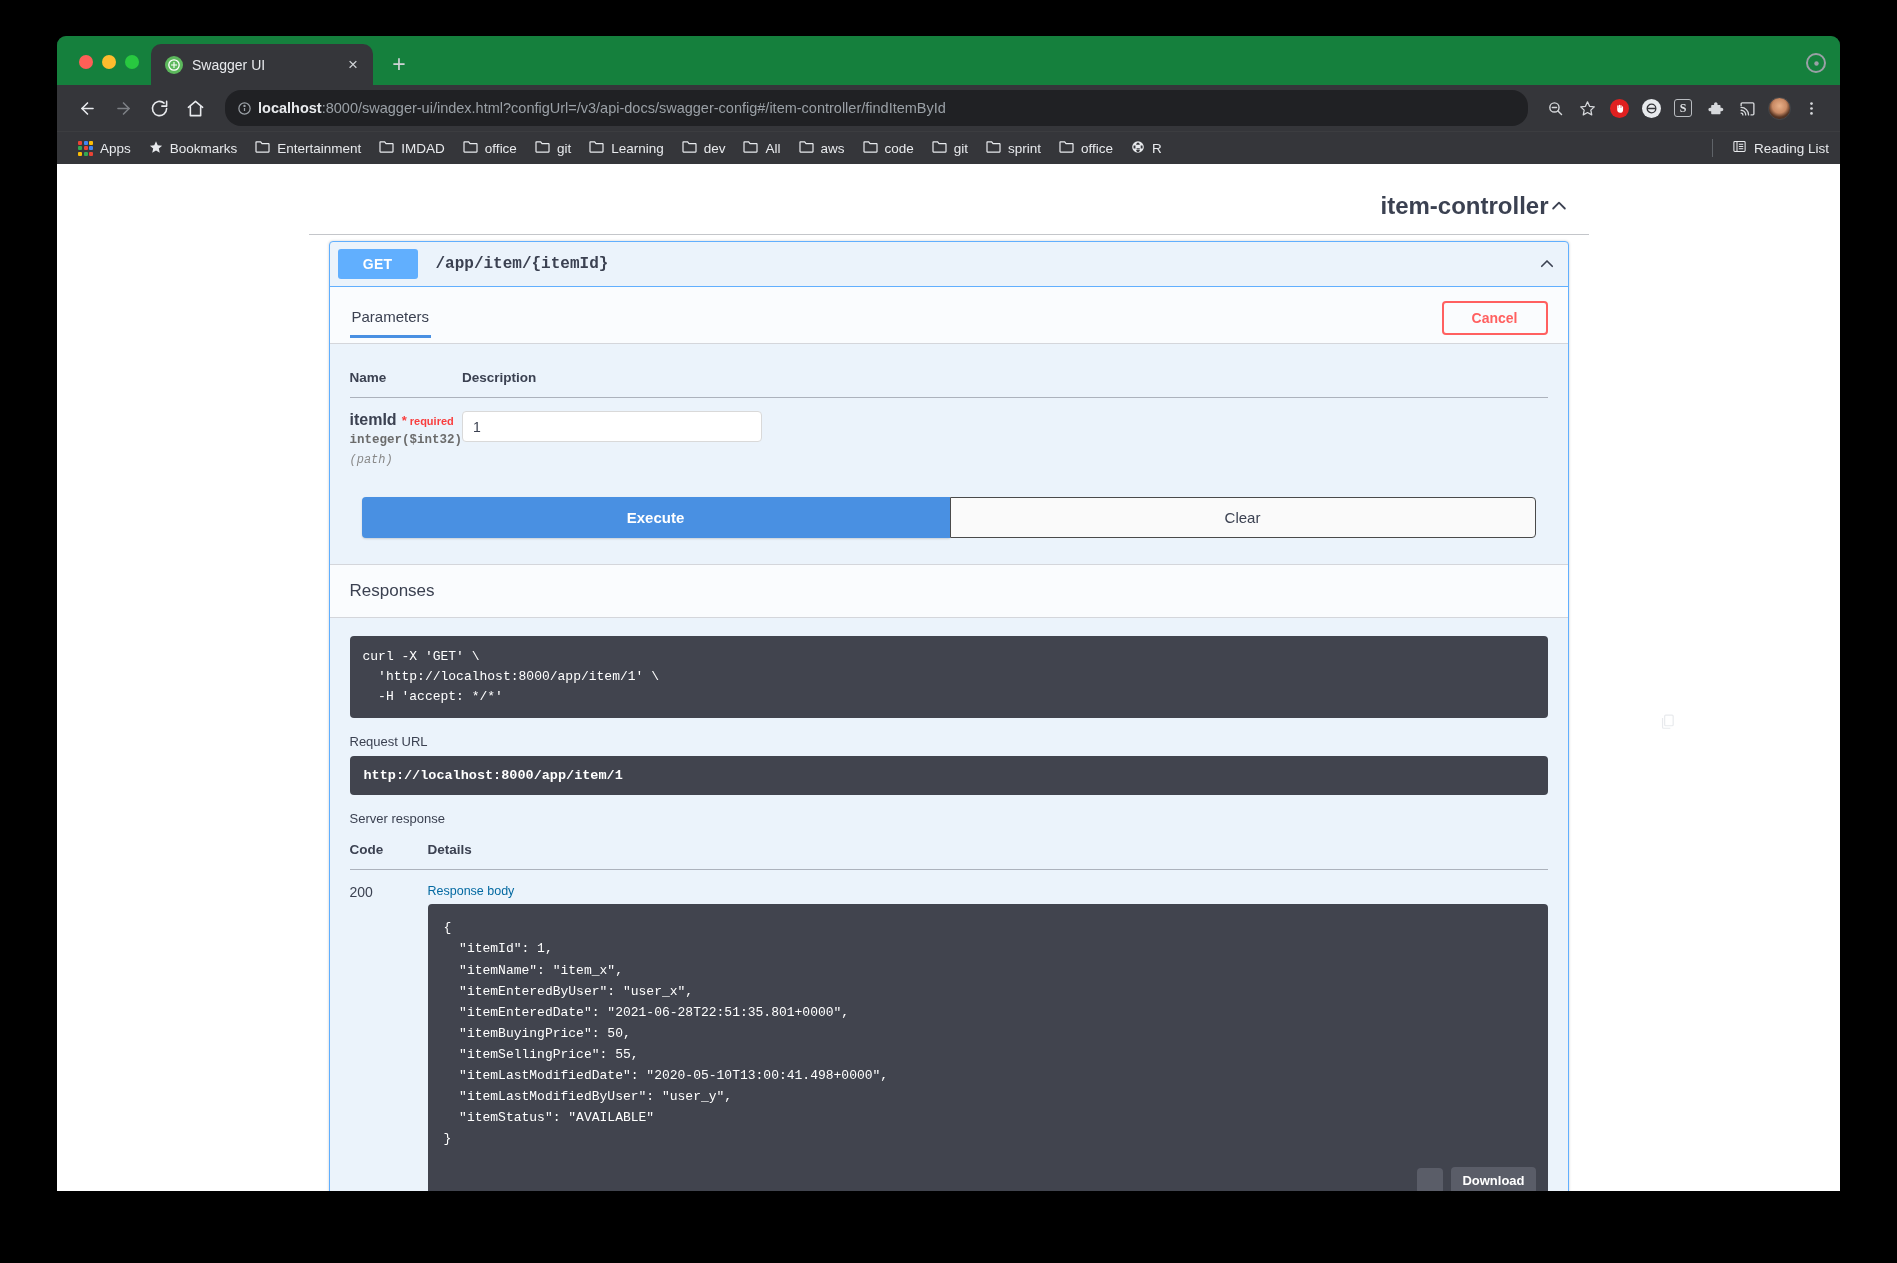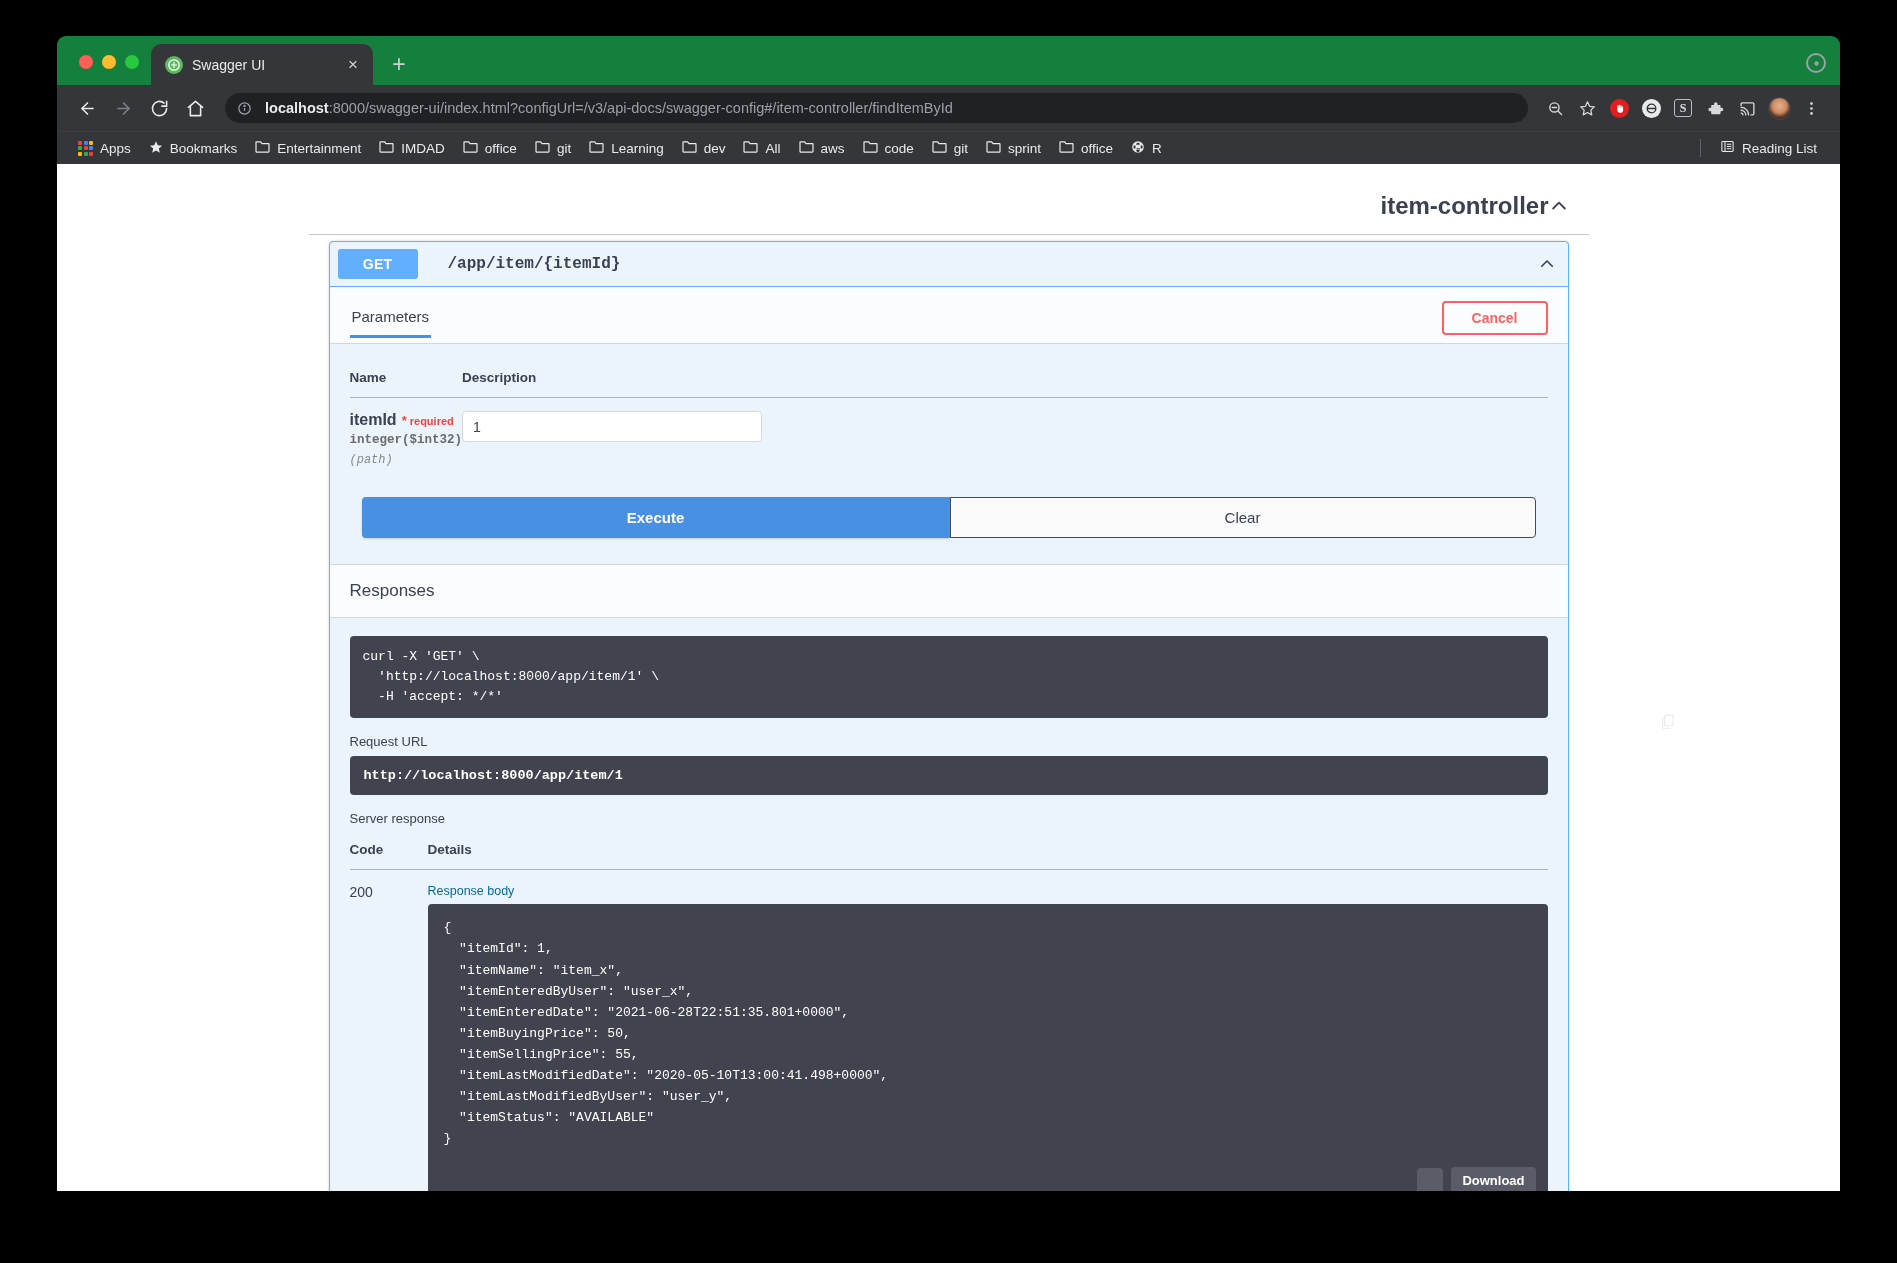--- a/index.html
+++ b/index.html
@@ -101,28 +101,28 @@
   .nav-btn {
     width: 32px; height: 32px;
     display:flex; align-items:center; justify-content:center;
     color: #e8eaed;
     border-radius: 50%;
     flex: none;
   }
   .nav-btn.disabled { color: #7d8085; }
   .omnibox {
     flex: 1;
-    height: 30px;
+    height: 36px;
     background: #202124;
     border-radius: 16px;
     margin: 0 8px 0 10px;
     display: flex;
     align-items: center;
     padding: 0 12px;
-    gap: 13px;
+    gap: 6px;
     min-width: 0;
   }
   .omnibox-icon { color: #9aa0a6; flex:none; display:flex; align-items:center; }
   .omnibox-url {
     font-size: 14.5px;
     color: #9aa0a6;
     white-space: nowrap;
     overflow: hidden;
     text-overflow: ellipsis;
   }
@@ -179,21 +179,21 @@
   }
   .bm-apps {
     width: 15px; height: 15px;
     display: grid;
     grid-template-columns: repeat(3, 4px);
     grid-template-rows: repeat(3, 4px);
     gap: 1.5px;
   }
   .bm-apps i { display:block; border-radius: 1px; }
   .bookmarks-right {
-    position: absolute; right: 14px;
+    position: absolute; right: 2px;
     display: flex; align-items: center; gap: 10px;
   }
   .bm-divider { width:1px; height: 18px; background: #5f6368; }
 
   
   .page {
     height: calc(1155px - 49px - 46px - 33px);
     background: #ffffff;
     overflow: hidden;
     position: relative;
@@ -230,21 +230,21 @@
     border: 1px solid #61affe;
     border-radius: 4px;
     background: #ebf3fb;
     box-shadow: 0 0 3px rgba(0,0,0,.19);
   }
   .opblock-summary {
     display: flex;
     align-items: center;
     padding: 7px 12px 7px 8px;
     border-bottom: 1px solid #61affe;
-    gap: 12px;
+    gap: 0;
   }
   .opblock-method {
     background: #61affe;
     color: #fff;
     font-size: 14px;
     font-weight: 700;
     min-width: 80px;
     padding: 7px 0;
     text-align: center;
     border-radius: 3px;

